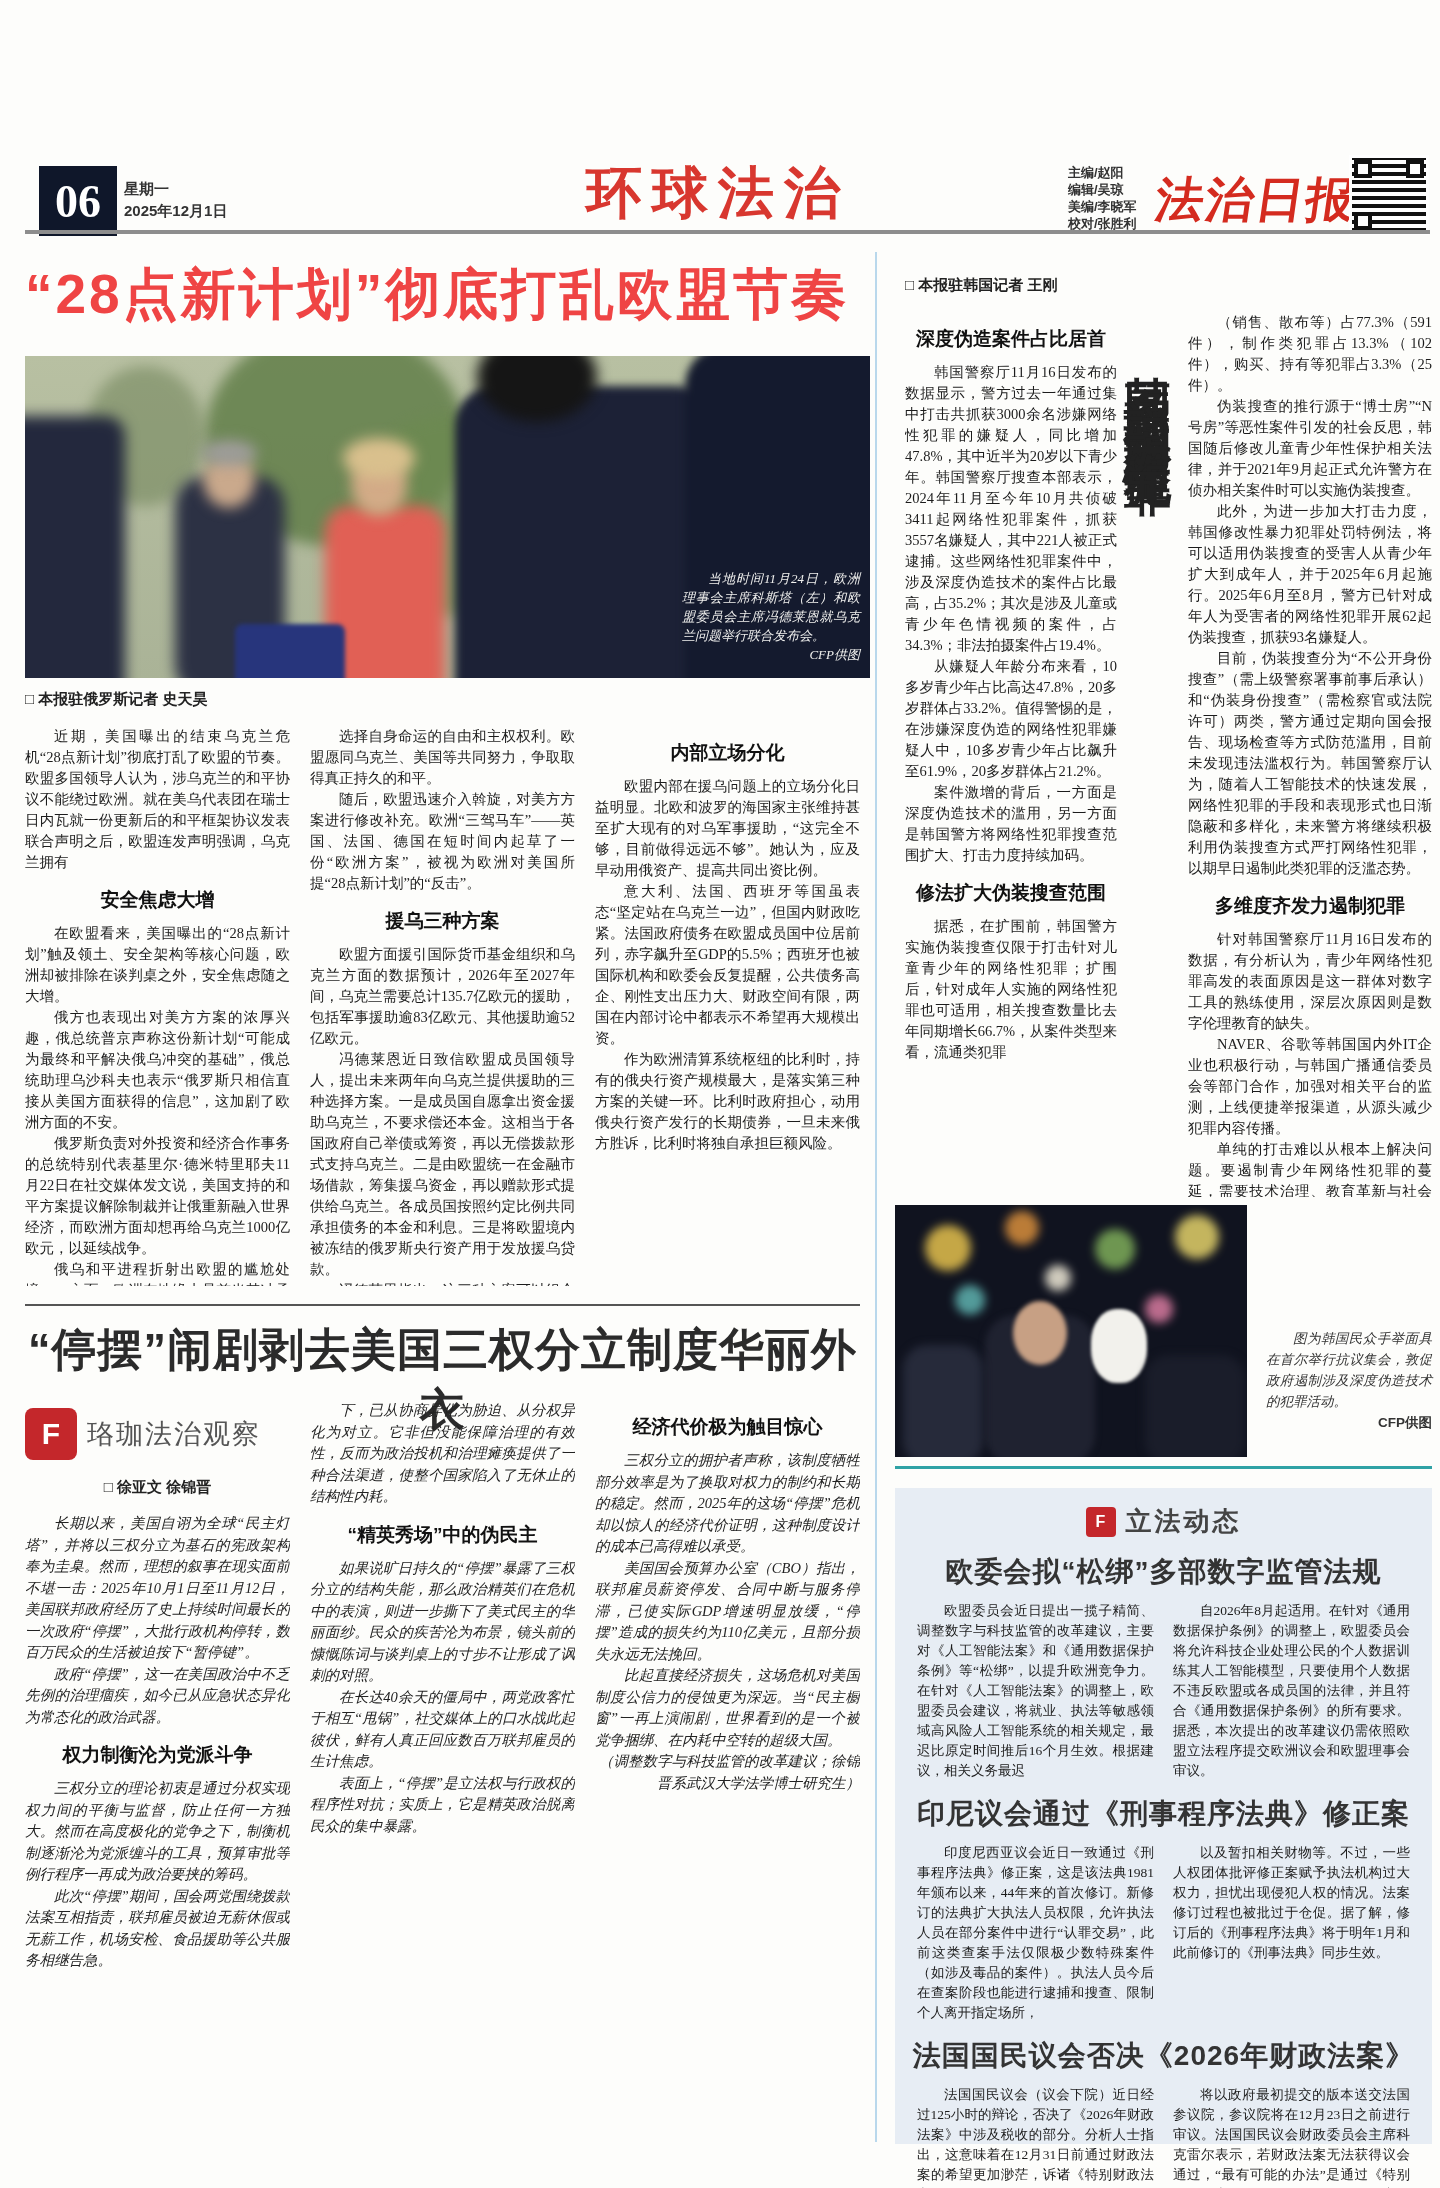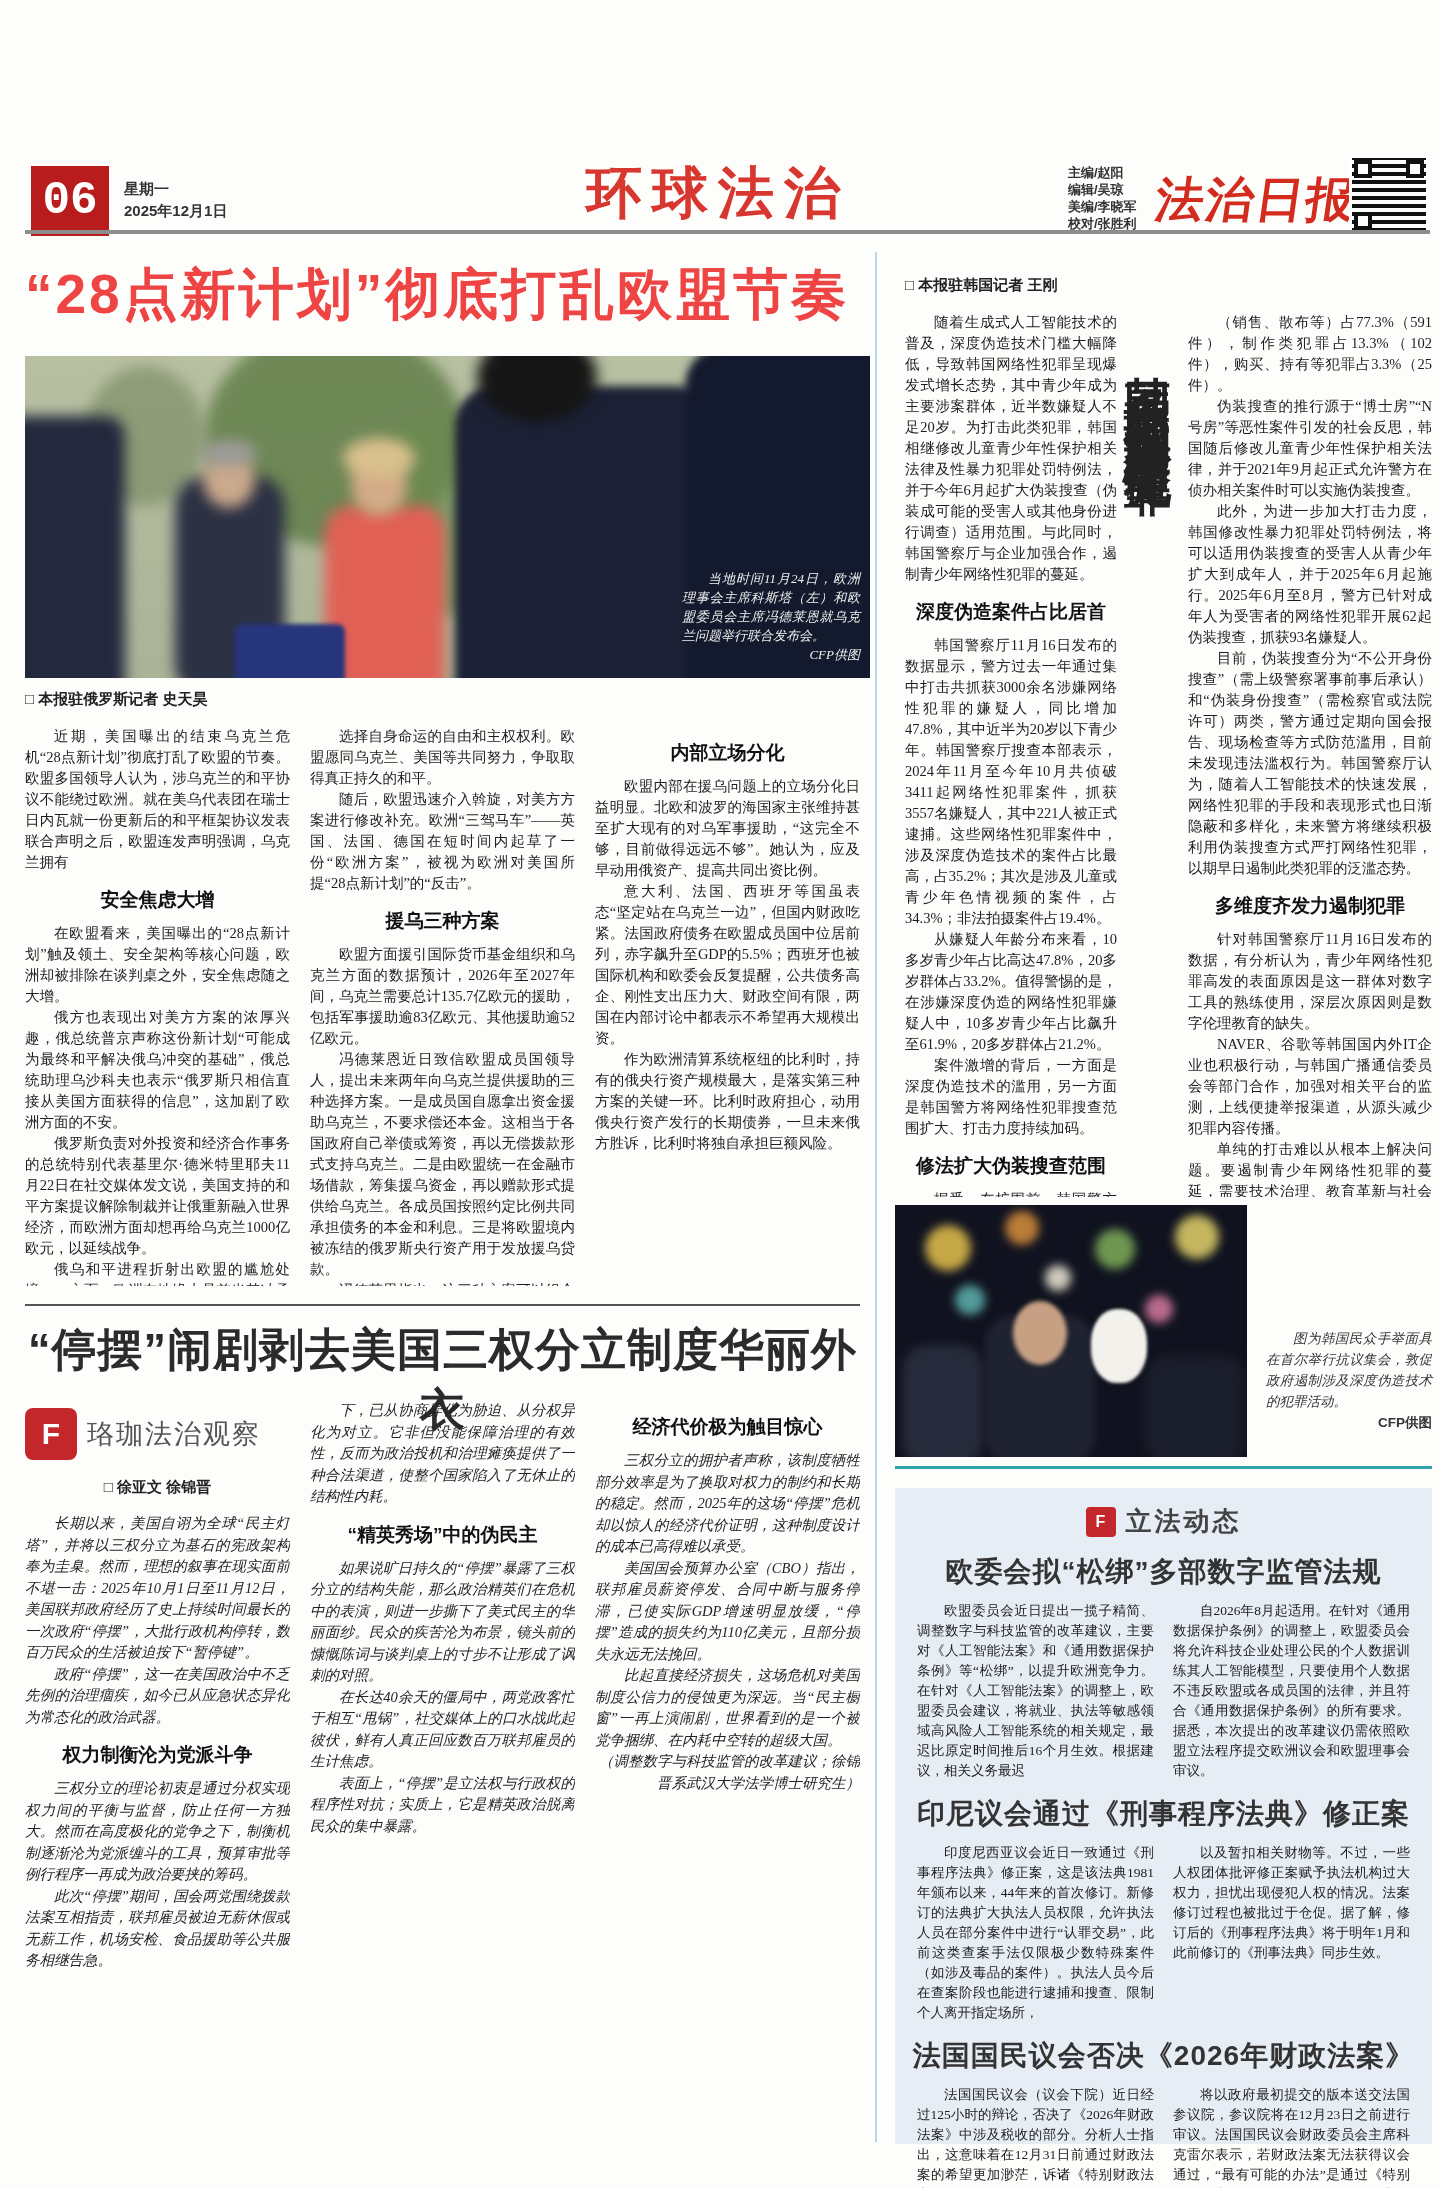--- a/index.html
+++ b/index.html
@@ -1,21 +1,21 @@
 <!DOCTYPE html>
 <html><head>
 <meta charset="utf-8">
 <style>
   html,body{margin:0;padding:0;background:#f2f2f0;}
   #page{position:relative;width:1440px;height:2188px;background:#fdfdfb;margin:0 auto;overflow:hidden;
         font-family:"Liberation Serif","DejaVu Serif",serif;color:#1c1c1c;}
   .abs{position:absolute;}
   
-  #pagenum{left:31px;top:166px;width:78px;height:70px;background:#b91c1c;color:#fff;
-           font-family:Liberation Mono, monospace;font-weight:bold;font-size:46px;
+  #pagenum{left:39px;top:166px;width:78px;height:70px;background:#0f172a;color:#fff;
+           font-family:Liberation Serif, serif;font-weight:bold;font-size:46px;
            display:flex;align-items:center;justify-content:center;}
   #dateblock{left:124px;top:178px;font-family:"Liberation Sans",sans-serif;font-size:15px;font-weight:bold;color:#333;line-height:22px;}
   #sectiontitle{left:586px;top:156px;font-family:"Liberation Sans",sans-serif;font-weight:bold;
                 font-size:56px;color:#d8372f;letter-spacing:10px;}
   #editors{left:1068px;top:164px;font-family:"Liberation Sans",sans-serif;font-size:13px;font-weight:bold;color:#333;line-height:17px;}
   #masthead{left:1156px;top:168px;font-size:48px;color:#d42b1f;font-weight:bold;
             font-family:"Liberation Serif",serif;transform:skewX(-8deg);letter-spacing:2px;}
   #qr{left:1352px;top:158px;width:74px;height:74px;background:
       repeating-linear-gradient(0deg,#111 0 4px,#fff 4px 8px),
       repeating-linear-gradient(90deg,#111 0 4px,rgba(255,255,255,.85) 4px 9px);
@@ -159,21 +159,20 @@
         <p>欧盟内部在援乌问题上的立场分化日益明显。北欧和波罗的海国家主张维持甚至扩大现有的对乌军事援助，“这完全不够，目前做得远远不够”。她认为，应及早动用俄资产、提高共同出资比例。</p>
         <p>意大利、法国、西班牙等国虽表态“坚定站在乌克兰一边”，但国内财政吃紧。法国政府债务在欧盟成员国中位居前列，赤字飙升至GDP的5.5%；西班牙也被国际机构和欧委会反复提醒，公共债务高企、刚性支出压力大、财政空间有限，两国在内部讨论中都表示不希望再大规模出资。</p>
         <p>作为欧洲清算系统枢纽的比利时，持有的俄央行资产规模最大，是落实第三种方案的关键一环。比利时政府担心，动用俄央行资产发行的长期债券，一旦未来俄方胜诉，比利时将独自承担巨额风险。</p>
       </div>
   </div>
 
   <div class="abs" id="vdivider"></div>
 
   <div class="abs byline" id="kr-byline">□ 本报驻韩国记者 王刚</div>
   <div class="abs col" id="kr-colA">
-      <p>随着生成式人工智能技术的普及，深度伪造技术门槛大幅降低，导致韩国网络性犯罪呈现爆发式增长态势，其中青少年成为主要涉案群体，近半数嫌疑人不足20岁。为打击此类犯罪，韩国相继修改儿童青少年性保护相关法律及性暴力犯罪处罚特例法，并于今年6月起扩大伪装搜查（伪装成可能的受害人或其他身份进行调查）适用范围。与此同时，韩国警察厅与企业加强合作，遏制青少年网络性犯罪的蔓延。</p>
       <div class="sub-h">深度伪造案件占比居首</div>
       <p>韩国警察厅11月16日发布的数据显示，警方过去一年通过集中打击共抓获3000余名涉嫌网络性犯罪的嫌疑人，同比增加47.8%，其中近半为20岁以下青少年。韩国警察厅搜查本部表示，2024年11月至今年10月共侦破3411起网络性犯罪案件，抓获3557名嫌疑人，其中221人被正式逮捕。这些网络性犯罪案件中，涉及深度伪造技术的案件占比最高，占35.2%；其次是涉及儿童或青少年色情视频的案件，占34.3%；非法拍摄案件占19.4%。</p>
       <p>从嫌疑人年龄分布来看，10多岁青少年占比高达47.8%，20多岁群体占33.2%。值得警惕的是，在涉嫌深度伪造的网络性犯罪嫌疑人中，10多岁青少年占比飙升至61.9%，20多岁群体占21.2%。</p>
       <p>案件激增的背后，一方面是深度伪造技术的滥用，另一方面是韩国警方将网络性犯罪搜查范围扩大、打击力度持续加码。</p>
       <div class="sub-h">修法扩大伪装搜查范围</div>
       <p>据悉，在扩围前，韩国警方实施伪装搜查仅限于打击针对儿童青少年的网络性犯罪；扩围后，针对成年人实施的网络性犯罪也可适用，相关搜查数量比去年同期增长66.7%，从案件类型来看，流通类犯罪</p>
     </div>
   <div class="abs" id="kr-vhead">韩国多部门联动遏制青少年网络性犯罪</div>
   <div class="abs col" id="kr-colB">
       <p>（销售、散布等）占77.3%（591件），制作类犯罪占13.3%（102件），购买、持有等犯罪占3.3%（25件）。</p>

